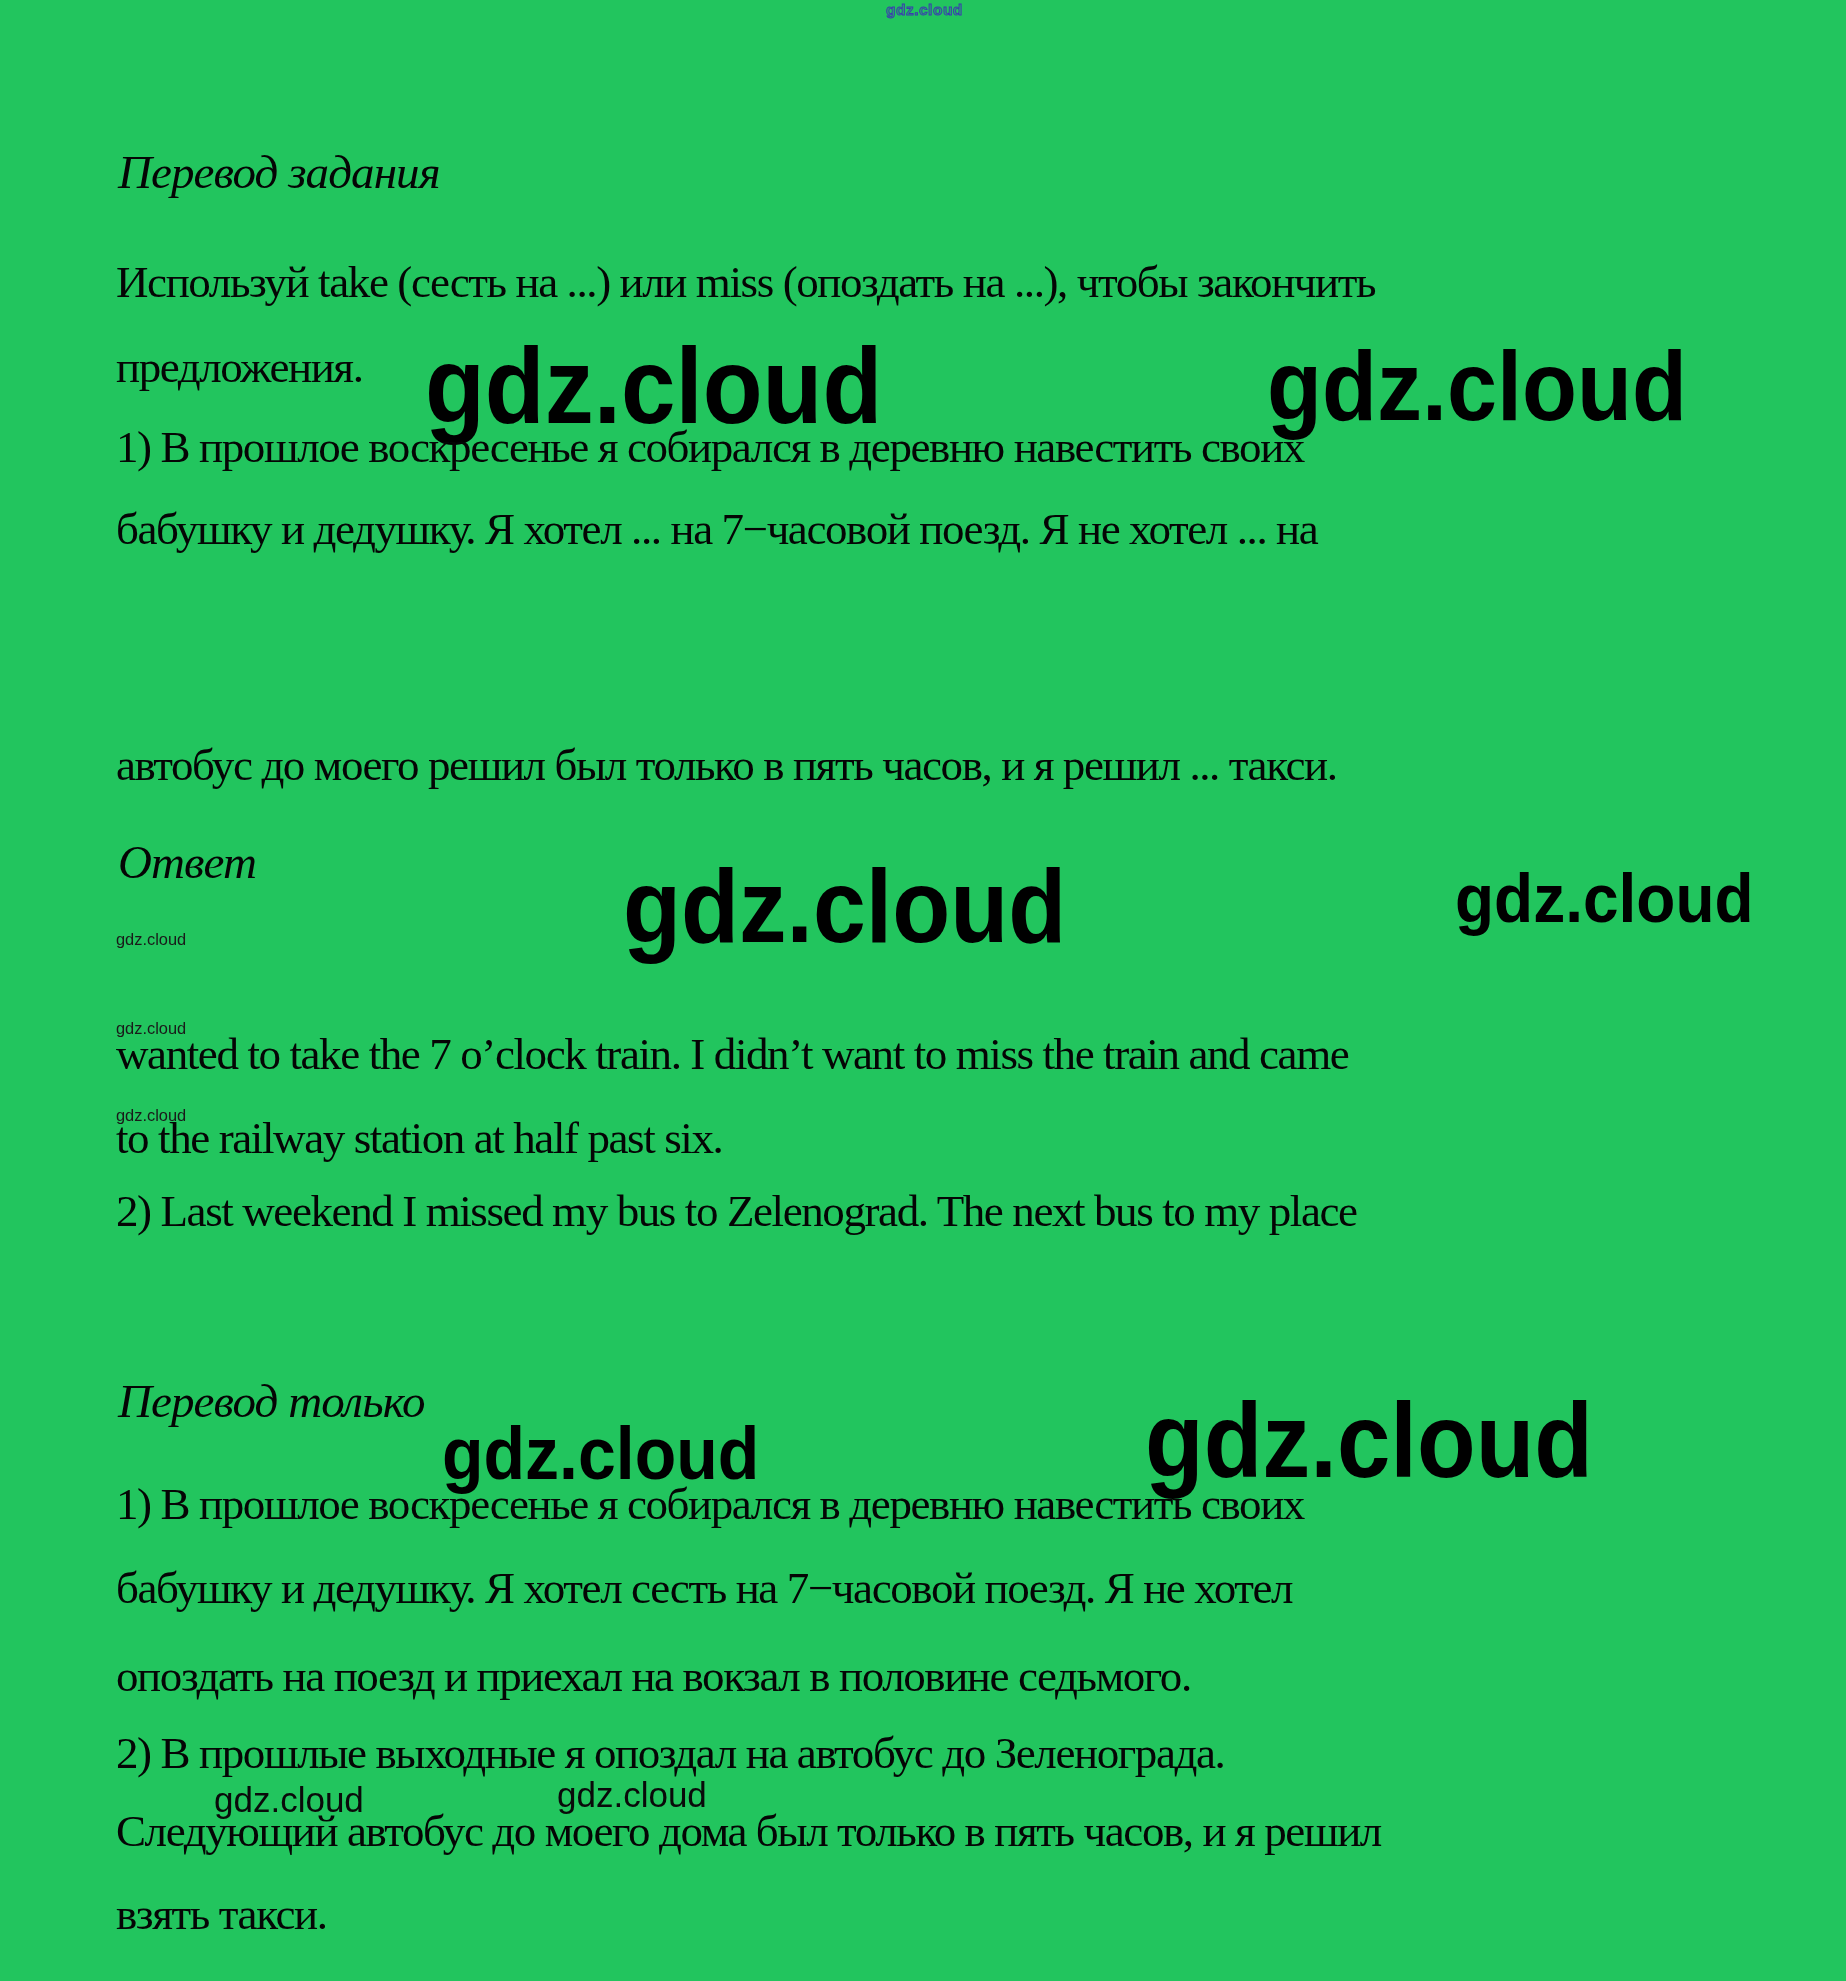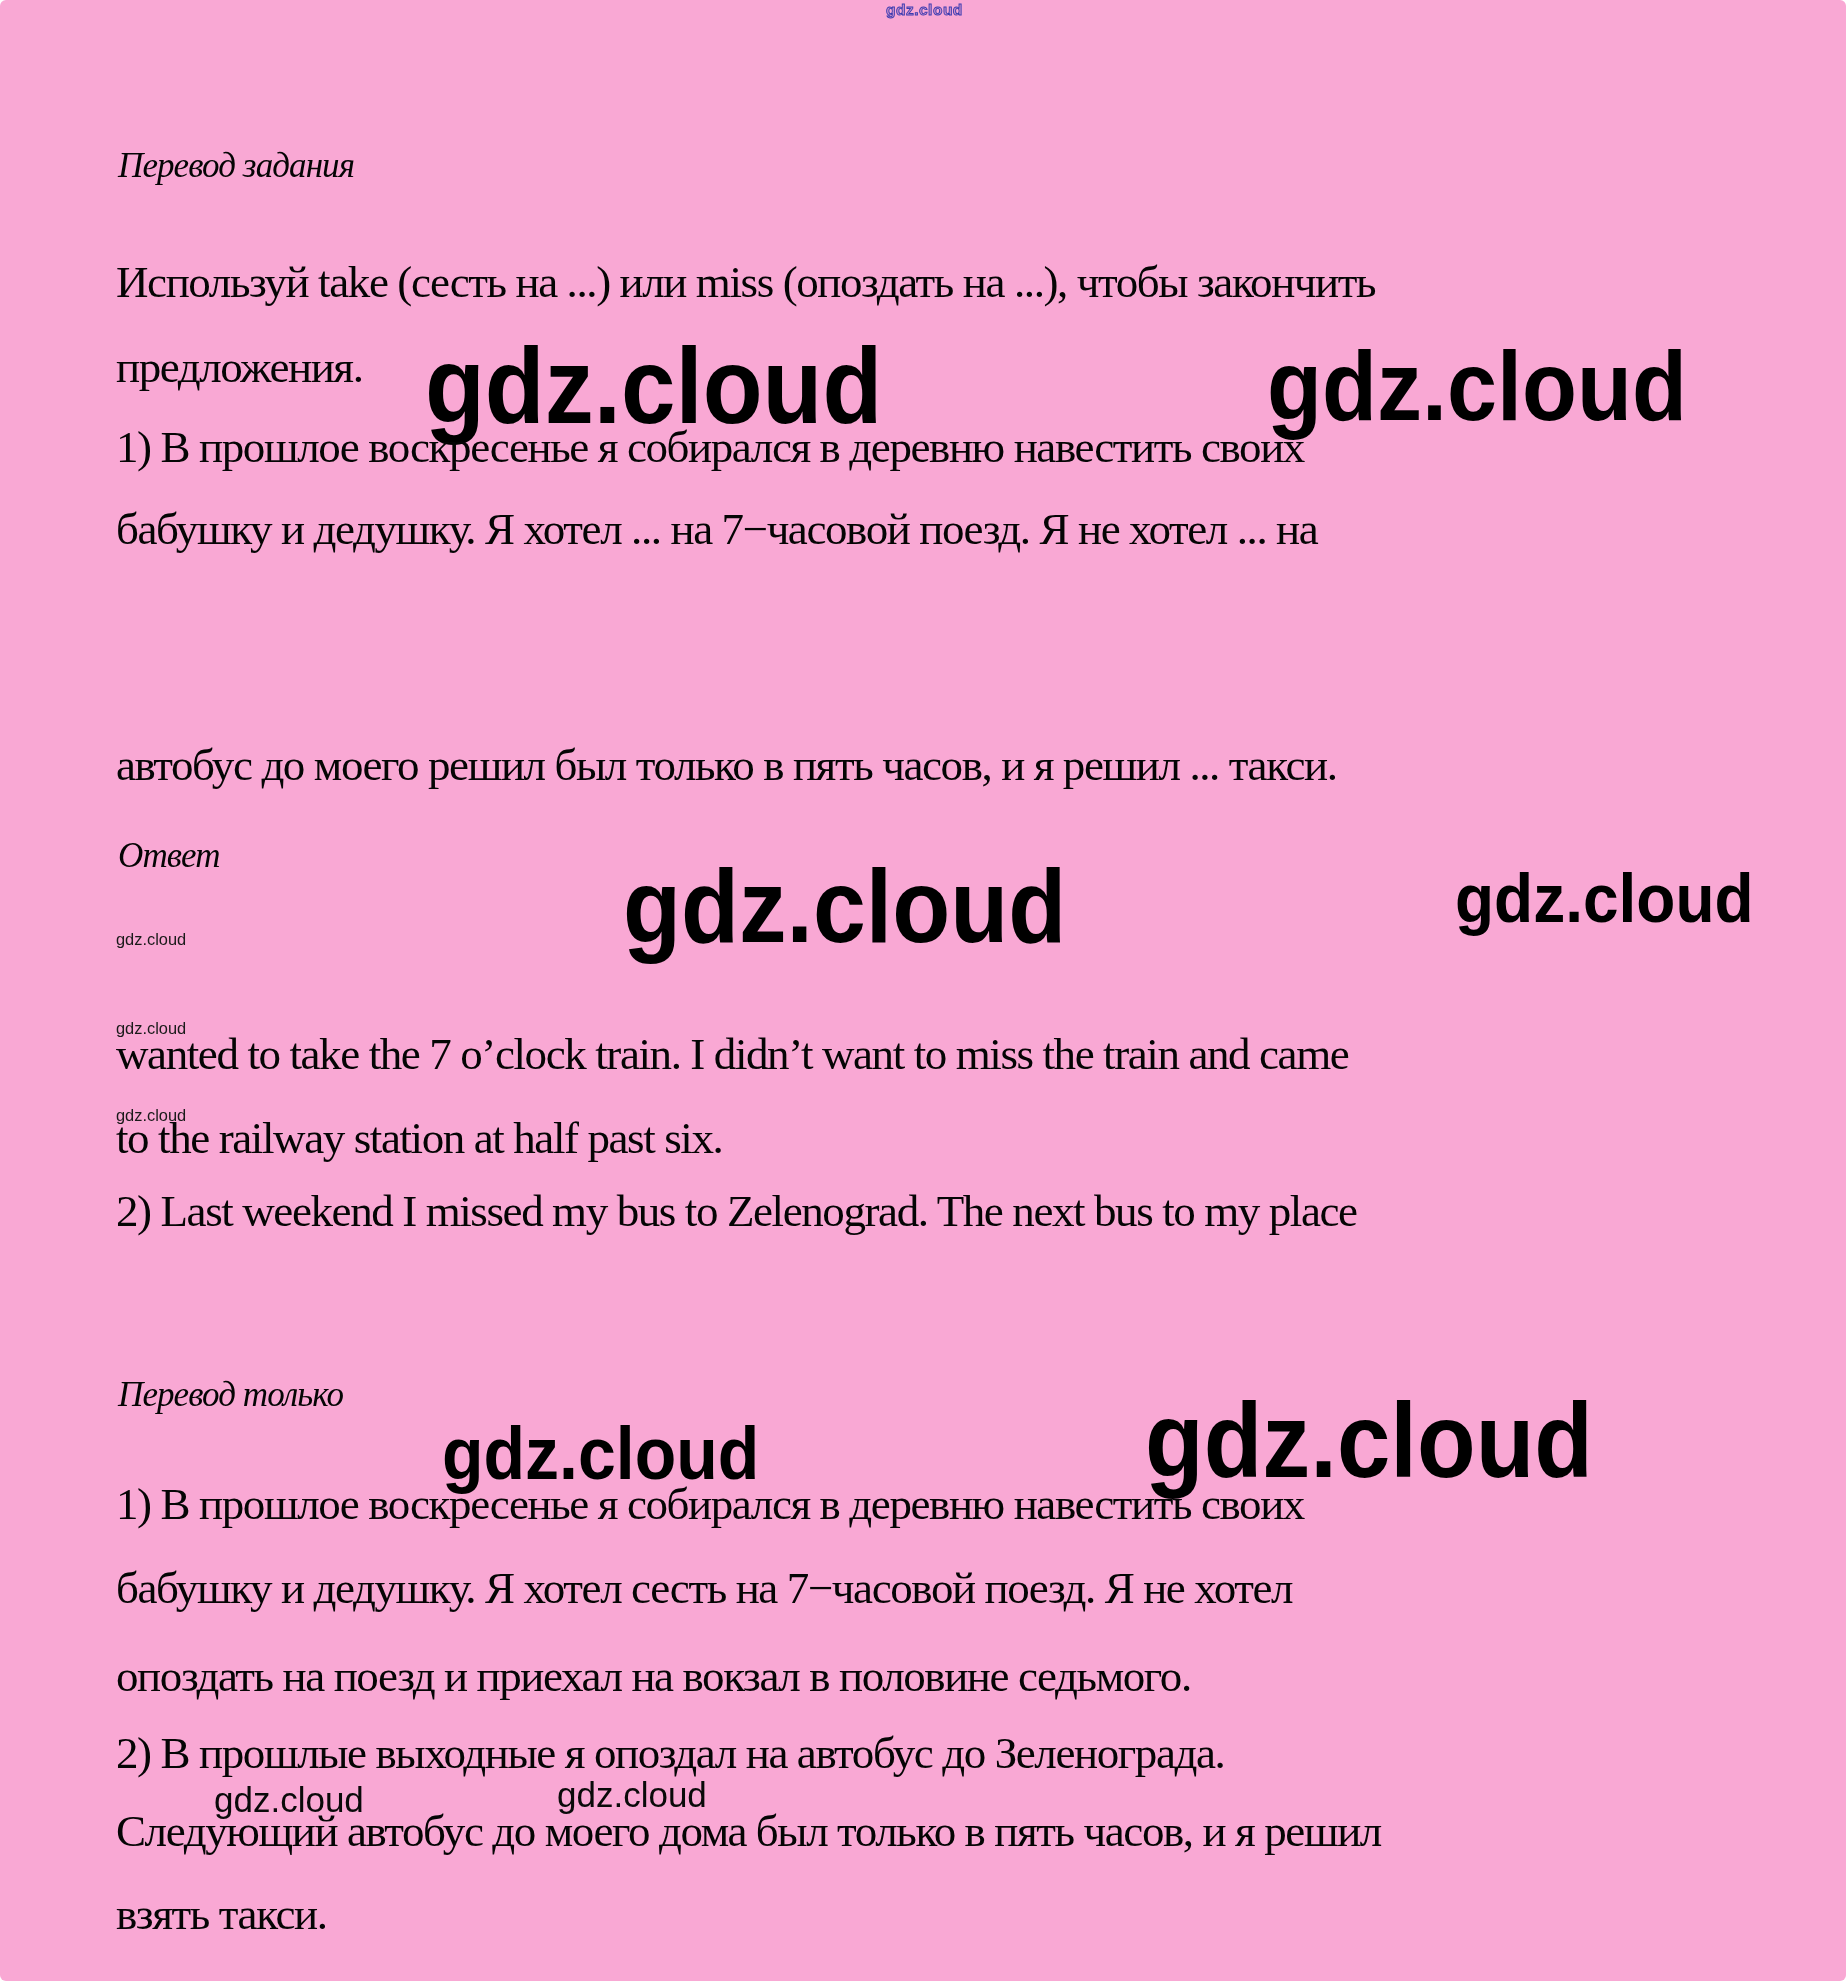--- a/index.html
+++ b/index.html
@@ -4,39 +4,38 @@
 <style>
   html, body {
     margin: 0;
     padding: 0;
     background: #ffffff;
   }
   #page {
     position: relative;
     width: 1846px;
     height: 1981px;
-    background: #f9a8d4;
+    background: #22c55e;
     overflow: hidden;
     font-family: "Liberation Serif", "DejaVu Serif", serif;
     color: #050505;
-    border-radius: 6px;
   }
   .line {
     position: absolute;
     left: 116px;
     font-size: 45px;
     letter-spacing: -1.4px;
     line-height: 1.15;
     white-space: nowrap;
     color: #050505;
   }
   .heading {
     position: absolute;
     left: 118px;
-    font-size: 35px;
+    font-size: 47px;
     font-style: italic;
     letter-spacing: -0.9px;
     line-height: 1.1;
     white-space: nowrap;
     color: #050505;
   }
   .wm {
     position: absolute;
     font-family: "Liberation Sans", "DejaVu Sans", sans-serif;
     color: #000000;

